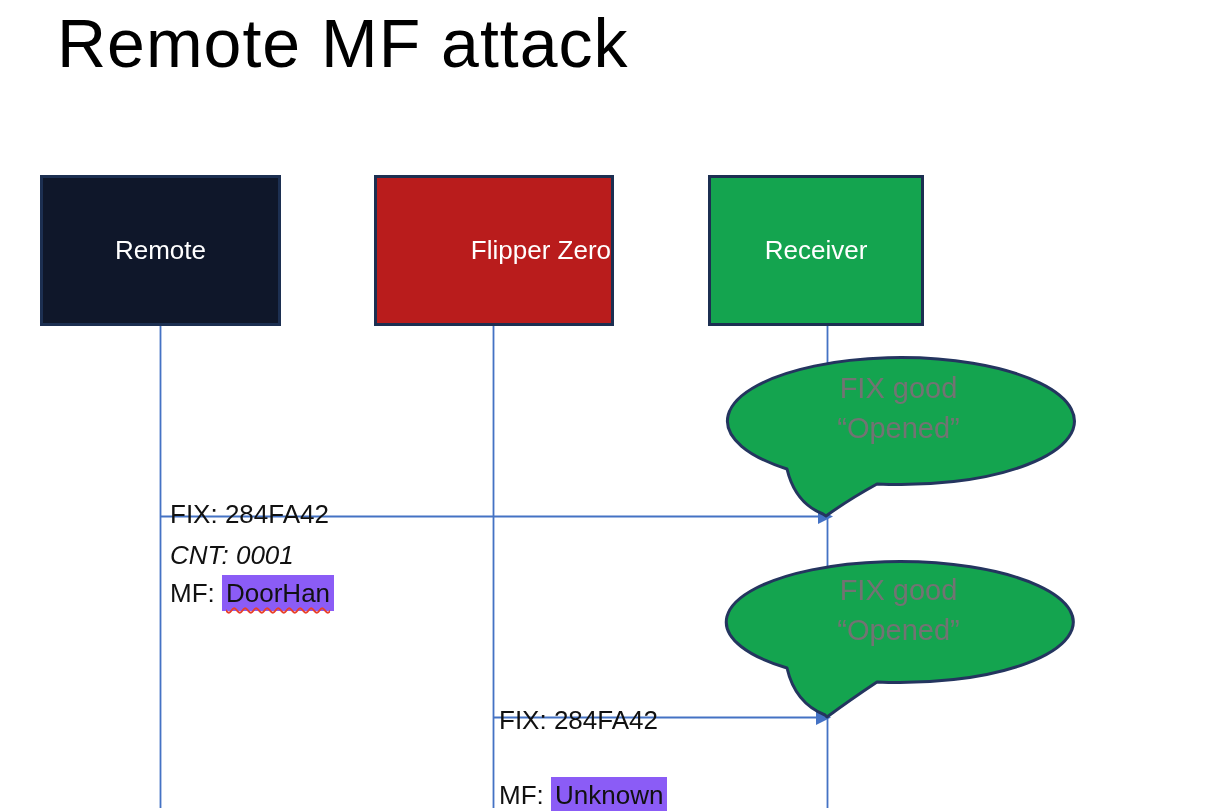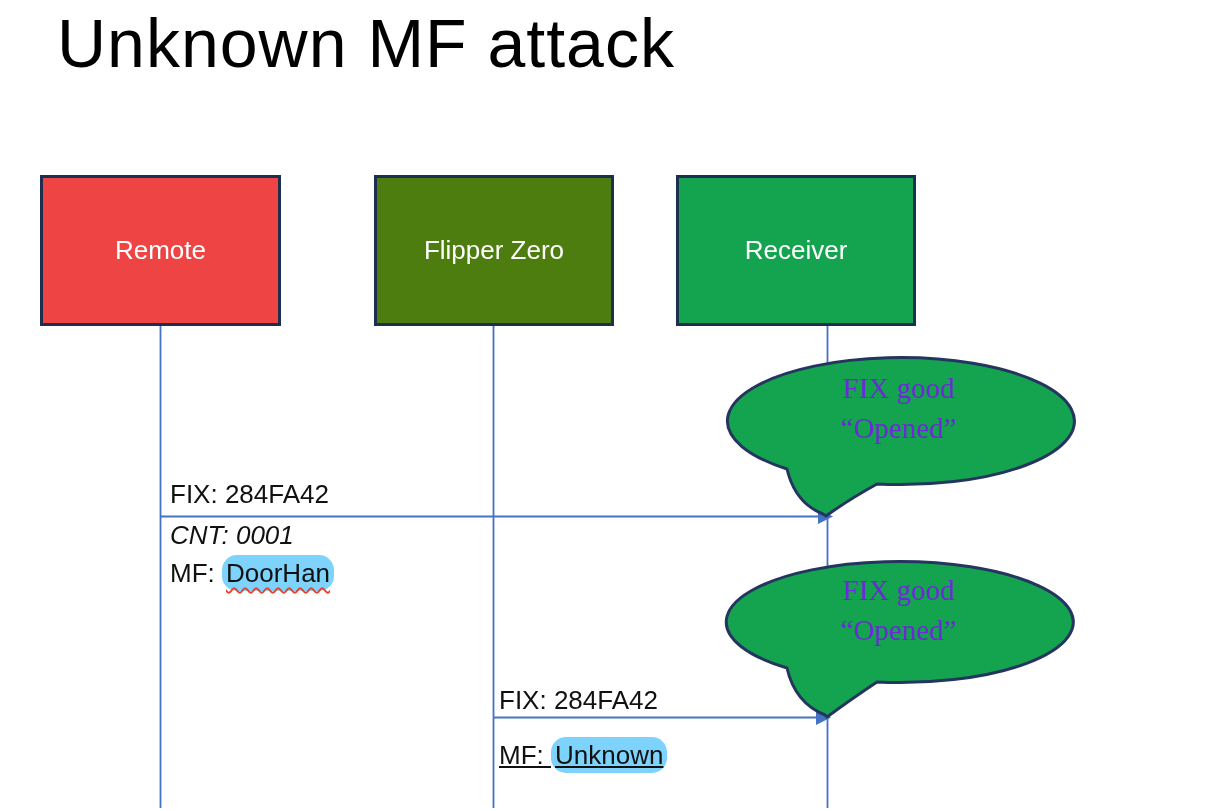--- a/index.html
+++ b/index.html
@@ -11,50 +11,50 @@
     position:absolute; left:57px; top:4px;
     font-size:68px; font-weight:300; color:#000000; letter-spacing:1px;
     white-space:nowrap;
   }
   .actor {
     position:absolute; top:175px; height:151px; box-sizing:border-box;
     border:3px solid #1C2F51; display:flex; align-items:center; justify-content:center;
   }
   .actor-remote  { left:40px;  width:241px; }
   .actor-flipper { left:374px; width:240px; }
-  .actor-receiver{ left:676px; width:240px; }
+  .actor-receiver{ left:708px; width:216px; }
   .actor-label { color:#ffffff; font-size:26px; }
   .diagram-svg { position:absolute; left:0; top:0; width:1216px; height:811px; }
-  .msg { position:absolute; font-size:26px; color:#111111; white-space:nowrap; }
-  .hl { background:#7dd3fc; padding:3px 4px;border-radius:15px; }
+  .msg { position:absolute; font-size:26px; color:#111111; white-space:nowrap;margin-top:20px; }
+  .hl { background:#8b5cf6; padding:3px 4px; }
   .sq {
     text-decoration-line:underline;
     text-decoration-style:wavy;
     text-decoration-color:#E8402A;
     text-decoration-thickness:1.5px;
     text-underline-offset:5px;
   }
   .callout-text {
     position:absolute; width:347px; text-align:center;
-    color:#6d28d9; font-size:29px; line-height:40px; white-space:nowrap;font-family:Liberation Serif, serif;
+    color:#737373; font-size:29px; line-height:40px; white-space:nowrap;
   }
   .callout-text-1 { left:725px; top:368px; }
   .callout-text-2 { left:725px; top:570px; }
 </style>
 </head>
 <body>
 
 <div class="slide">
 
-  <div class="title">Unknown MF attack</div>
+  <div class="title">Remote MF attack</div>
 
-  <div class="actor actor-remote" style="background-color: #ef4444;">
+  <div class="actor actor-remote" style="background-color: #0f172a;">
     <span class="actor-label">Remote</span>
   </div>
-  <div class="actor actor-flipper" style="background-color: #4d7c0f;">
+  <div class="actor actor-flipper" style="background-color: #b91c1c; justify-content: flex-end;">
     <span class="actor-label">Flipper Zero</span>
   </div>
   <div class="actor actor-receiver" style="background-color: rgb(20, 164, 79);">
     <span class="actor-label">Receiver</span>
   </div>
 
   <svg class="diagram-svg" viewBox="0 0 1216 811" xmlns="http://www.w3.org/2000/svg">
 
     <line x1="160.5" y1="326" x2="160.5" y2="808" stroke="#4472C4" stroke-width="1.8"></line>
     <line x1="493.5" y1="326" x2="493.5" y2="808" stroke="#4472C4" stroke-width="1.8"></line>
@@ -77,21 +77,21 @@
   <div class="msg" style="left:170px; top:520px;font-style:italic;">
     <span>CNT: </span><span>0001</span>
   </div>
   <div class="msg" style="left:170px; top:558px;">
     <span>MF: </span><span class="hl sq">DoorHan</span>
   </div>
 
   <div class="msg" style="left:499px; top:685px;">
     <span>FIX: 284FA42</span>
   </div>
-  <div class="msg" style="left:499px; top:740px;text-decoration:underline;">
+  <div class="msg" style="left:499px; top:760px;">
     <span>MF: </span><span class="hl">Unknown</span>
   </div>
 
   <div class="callout-text callout-text-1">
     <div>FIX good</div>
     <div>“Opened”</div>
   </div>
   <div class="callout-text callout-text-2">
     <div>FIX good</div>
     <div>“Opened”</div>

